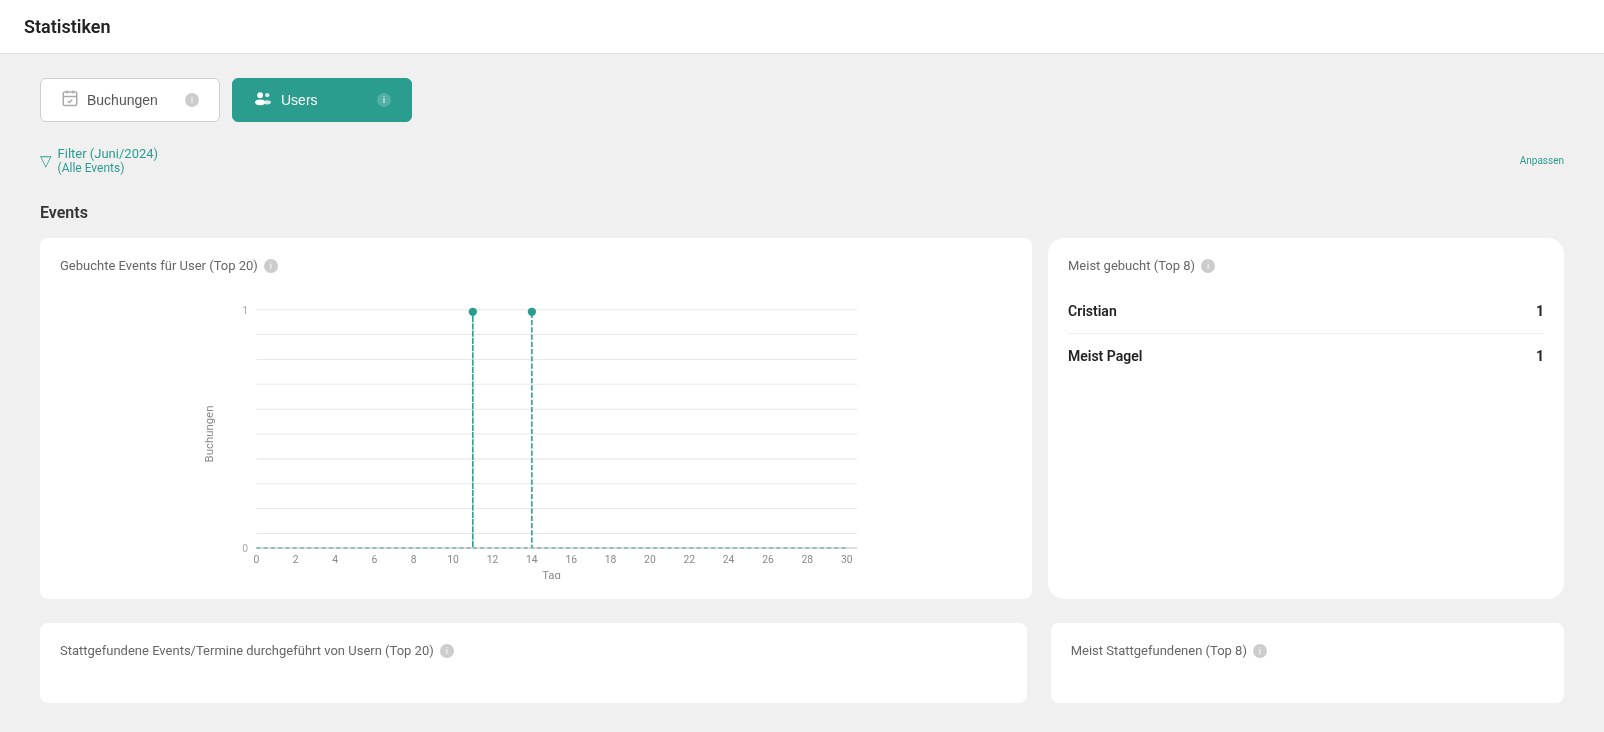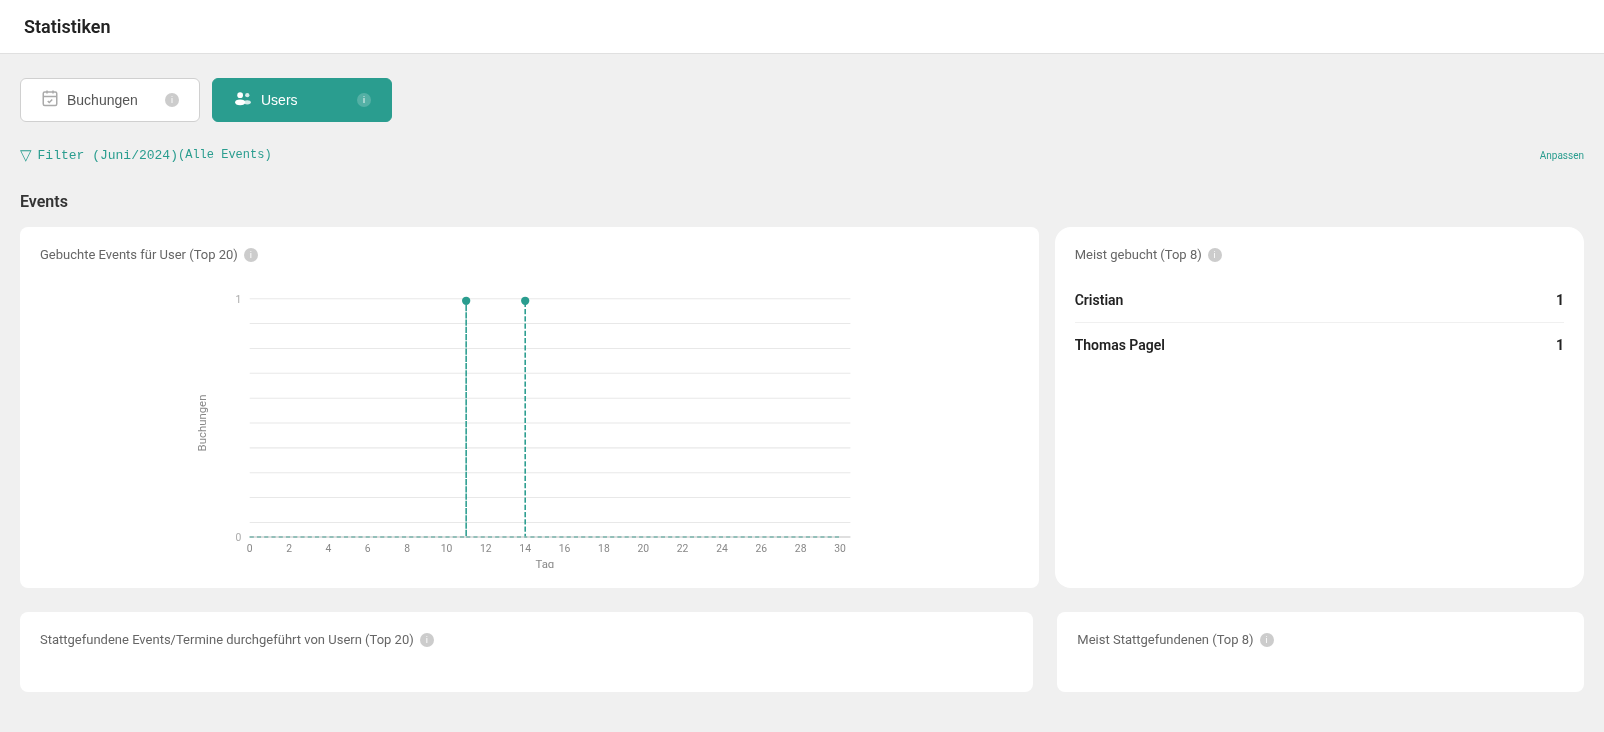--- a/index.html
+++ b/index.html
@@ -13,21 +13,21 @@
       background: #fff;
       padding: 16px 24px;
       border-bottom: 1px solid #e0e0e0;
     }
     .page-title {
       font-size: 18px;
       font-weight: 600;
       color: #222;
     }
     .content {
-      padding: 24px 20px;
+      padding: 24px 40px;
     }
     
     .tabs-row {
       display: flex;
       gap: 12px;
       margin-bottom: 24px;
     }
     .tab-btn {
       display: flex;
       align-items: center;
@@ -68,22 +68,21 @@
       gap: 6px;
       color: #2a9d8f;
       font-size: 13px;
     }
     .filter-text-sub {
       color: #2a9d8f;
       font-size: 12px;
     }
     .filter-info {
       display: flex;
-      flex-direction: row;
-      font-family: Liberation Mono, monospace;
+      flex-direction: column;
     }
     .adjust-link {
       color: #2a9d8f;
       font-size: 10px;
       cursor: pointer;
       text-decoration: none;
     }
     
     .section-heading {
       font-size: 16px;
@@ -297,21 +296,21 @@
         <div class="card-title">
           <span>Meist gebucht (Top 8)</span>
           <span class="info-icon">i</span>
         </div>
         <div>
           <div class="ranking-row">
             <span class="ranking-name">Cristian</span>
             <span class="ranking-count">1</span>
           </div>
           <div class="ranking-row">
-            <span class="ranking-name">Thomas Pagel</span>
+            <span class="ranking-name">Meist Pagel</span>
             <span class="ranking-count">1</span>
           </div>
         </div>
       </div>
 
     </div>
 
     <div class="bottom-row">
       <div class="bottom-card">
         <div class="card-title">

